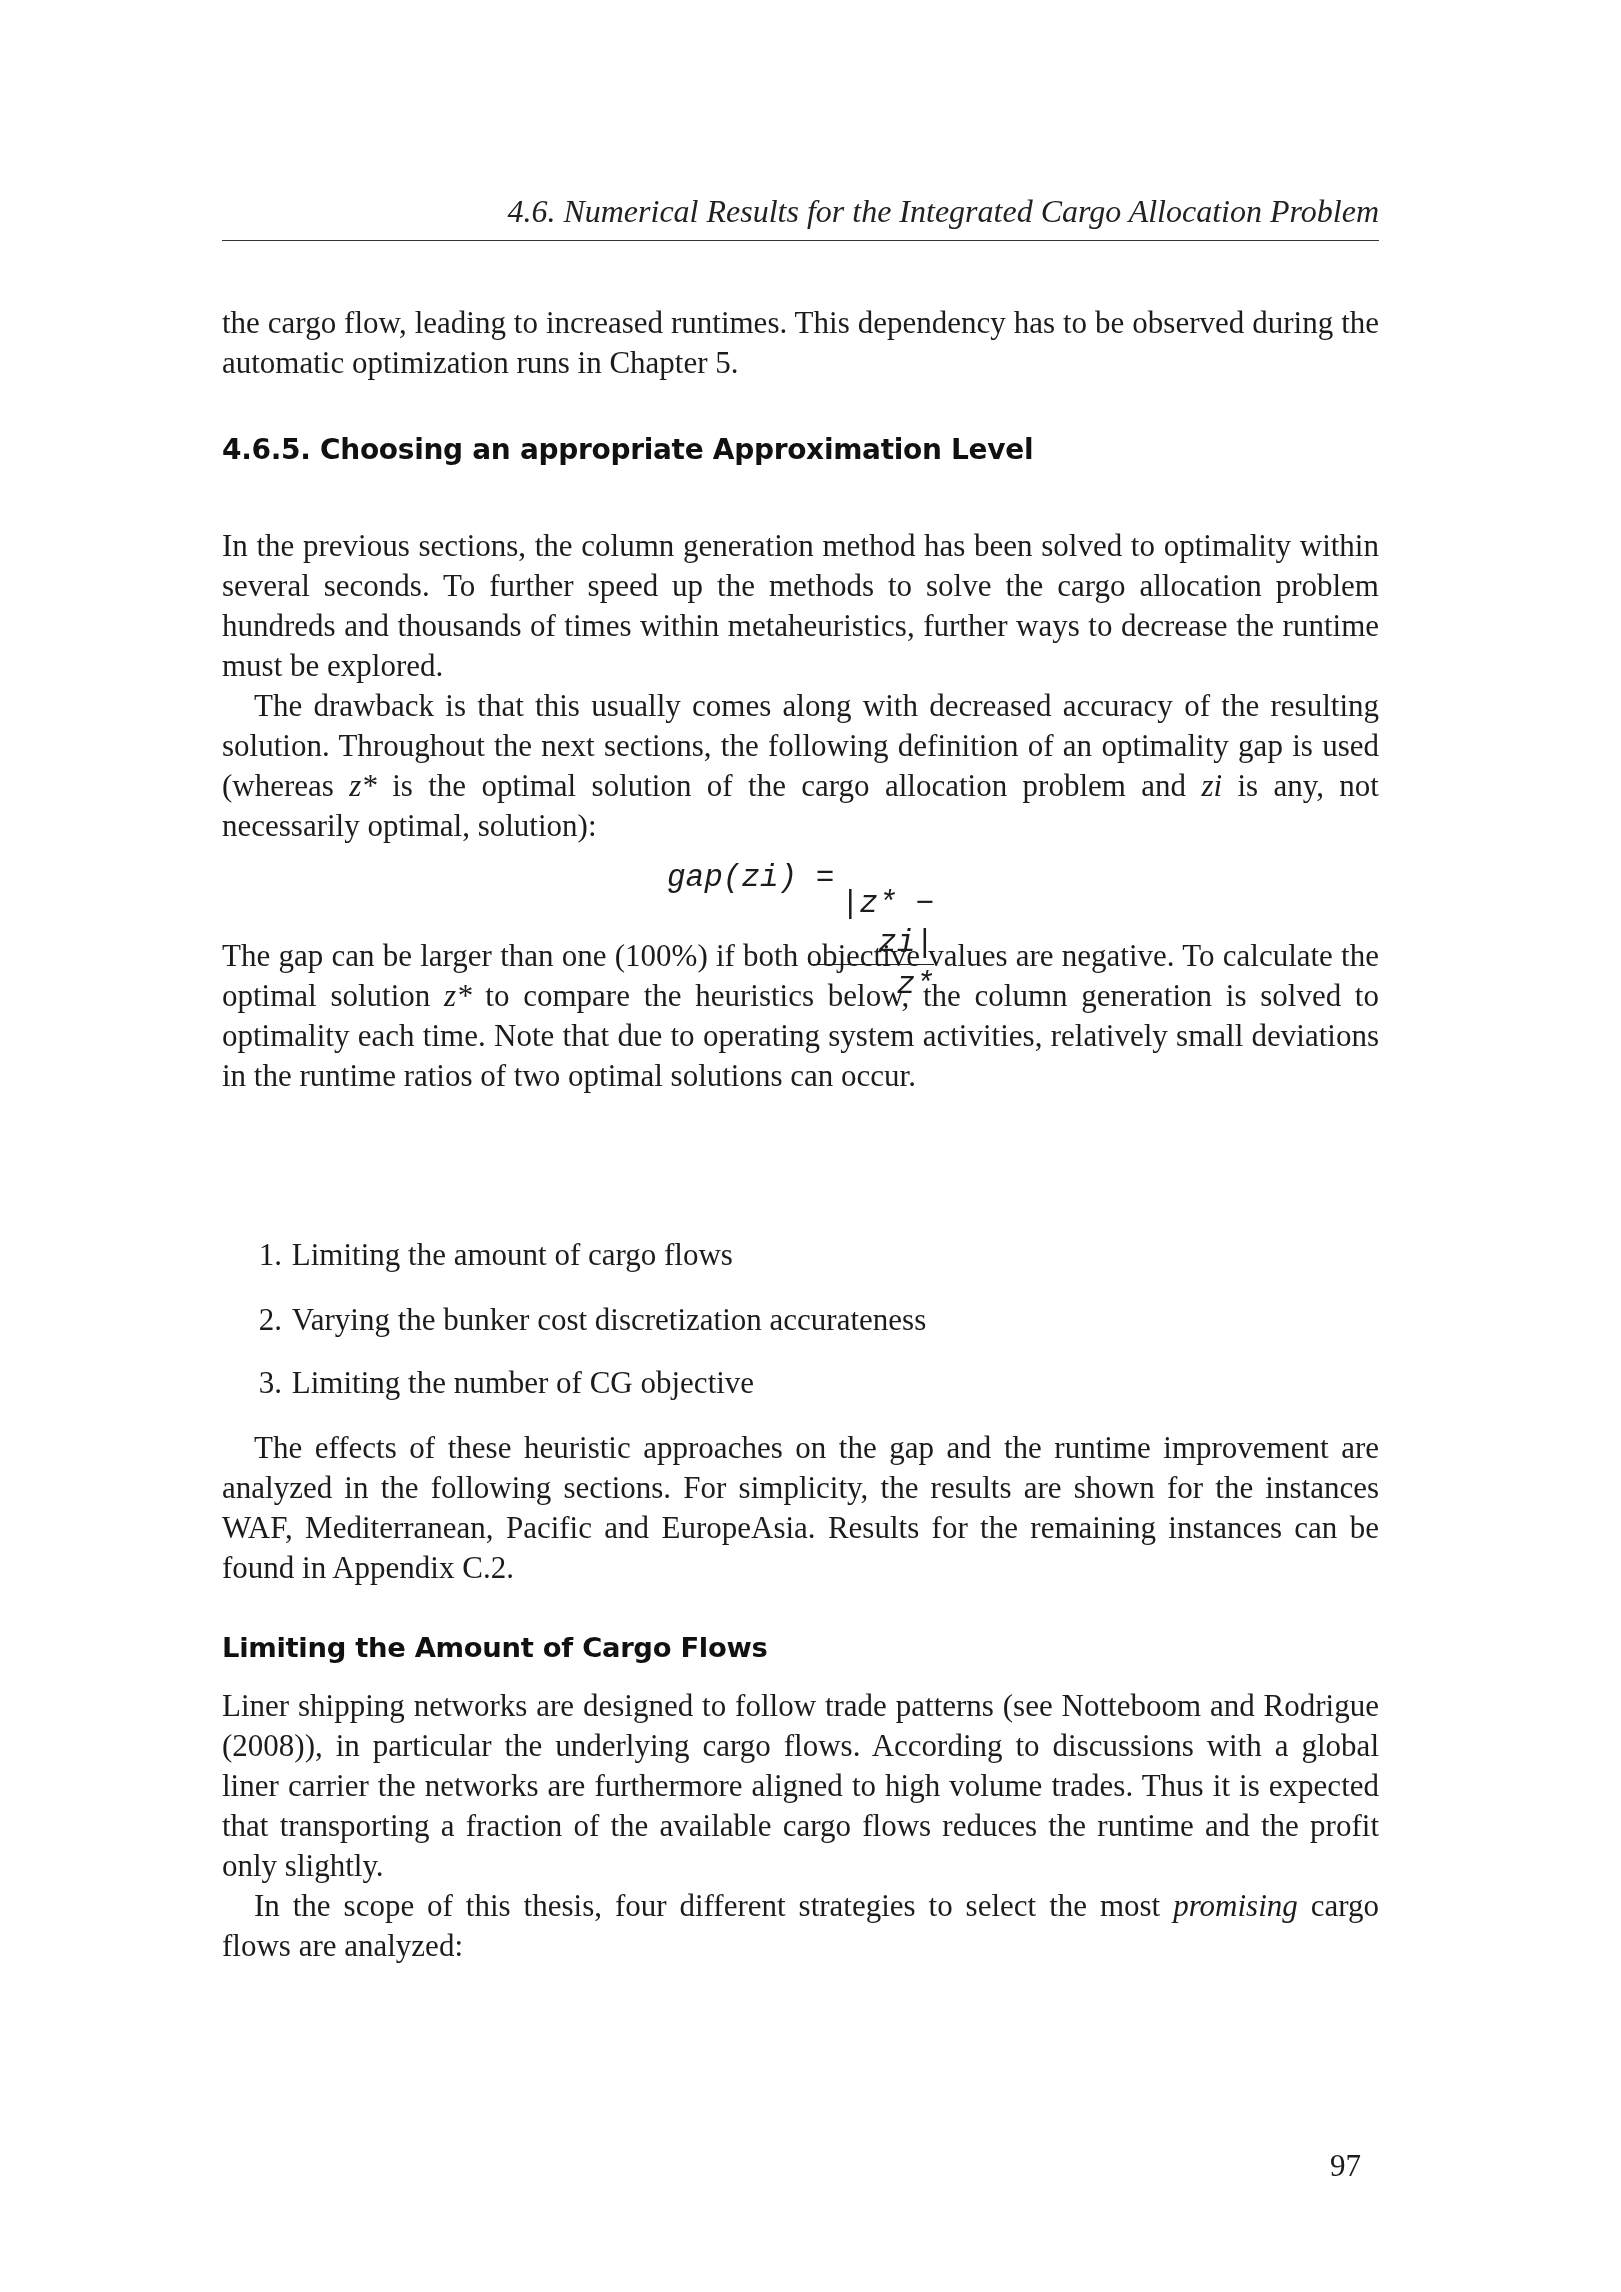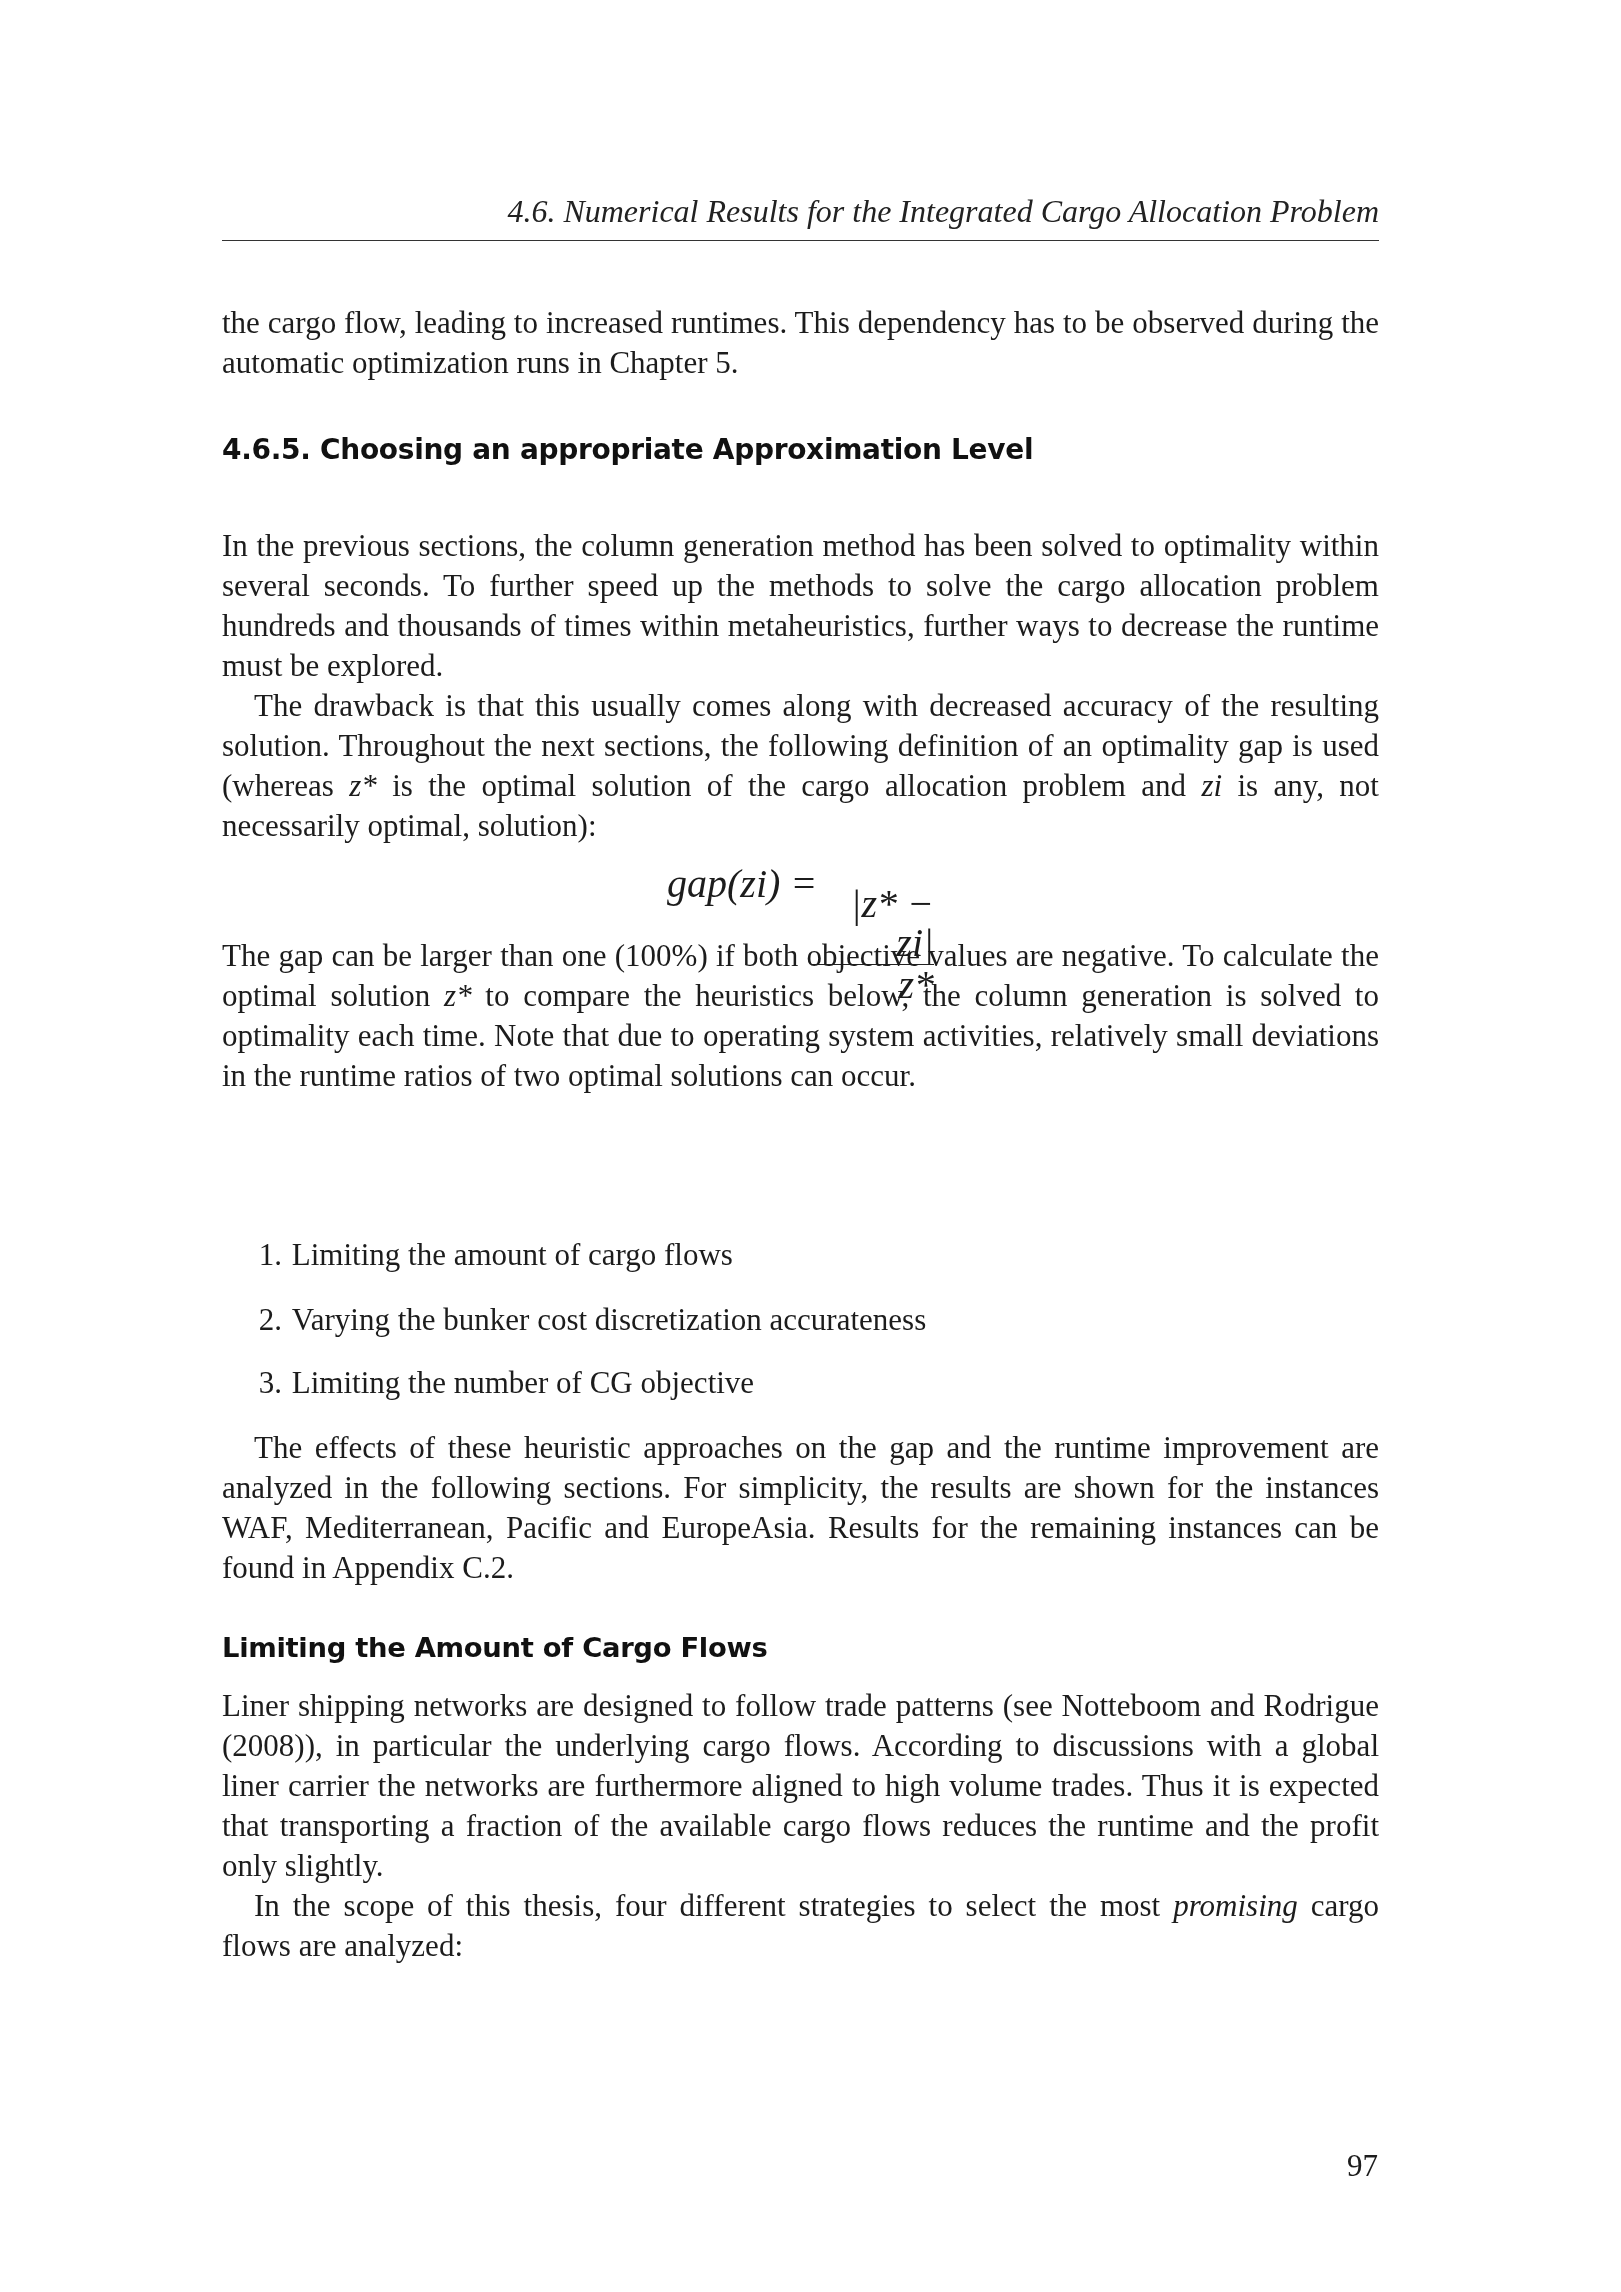--- a/index.html
+++ b/index.html
@@ -5,30 +5,30 @@
     html, body { margin: 0; padding: 0; background: #ffffff; }
     body { width: 1621px; height: 2293px; position: relative; overflow: hidden; font-family: "DejaVu Serif", "Liberation Serif", serif; color: #1a1a1a; }
     .page { position: absolute; left: 0; top: 0; width: 1621px; height: 1669px; }
     .running-head { position: absolute; left: 222px; width: 1157px; top: 192px; text-align: right; font-family: "Liberation Serif", serif; font-style: italic; font-size: 32px; line-height: 39px; color: #222; }
     .head-rule { position: absolute; left: 222px; width: 1157px; top: 240px; height: 0; border-top: 1.6px solid #333; }
     .text { position: absolute; left: 222px; width: 1157px; font-family: "Liberation Serif", serif; font-size: 31px; line-height: 40px; text-align: justify; color: #1c1c1c; }
     .text p { margin: 0; }
     .indent { text-indent: 32px; }
     .h-section { position: absolute; left: 222px; font-family: "DejaVu Sans", "Liberation Sans", sans-serif; font-weight: bold; font-size: 28px; line-height: 35px; color: #111; letter-spacing: -0.3px; }
     .math { font-style: italic; }
-    .formula { position: absolute; left: 667px; top: 836px; width: 274px; height: 78px; font-family: Liberation Serif, serif; font-size: 40px; color: #1c1c1c; }
+    .formula { position: absolute; left: 667px; top: 836px; width: 274px; height: 78px; font-family: Liberation Mono, monospace; font-size: 31px; color: #1c1c1c; }
     .formula .lhs { position: absolute; left: 0; top: 23.5px; }
     .formula .frac { position: absolute; left: 145px; top: 0; width: 122px; text-align: right; margin-top: 48px; }
     .formula .num { display: block; line-height: 39px; }
     .formula .bar { display: block; border-top: 1.6px solid #222; margin: 2px 0 2px 0; }
     .formula .den { display: block; line-height: 35px; }
     .list { position: absolute; left: 222px; width: 1157px; font-family: "Liberation Serif", serif; font-size: 31px; color: #1c1c1c; }
     .list-item { position: absolute; left: 19px; white-space: nowrap; }
     .list-item .num { display: inline-block; width: 41px; text-align: right; margin-right: 9.8px; }
-    .page-number { position: absolute; left: 1313px; width: 65px; top: 2148px; text-align: right; font-family: "Liberation Serif", serif; font-size: 31px; color: #1c1c1c; }
+    .page-number { position: absolute; left: 1313px; width: 65px; top: 2148px; text-align: center; font-family: "Liberation Serif", serif; font-size: 31px; color: #1c1c1c; }
   </style>
 </head>
 <body>
 
 <div class="page">
 
   <div class="running-head">4.6. Numerical Results for the Integrated Cargo Allocation Problem</div>
   <div class="head-rule"></div>
 
   <div class="text" style="top:303px;">

